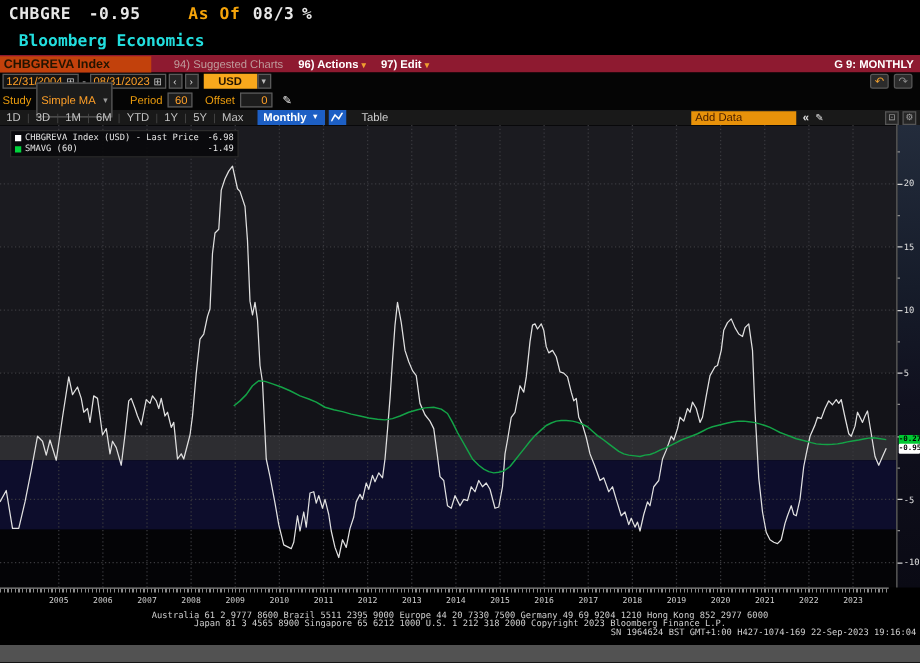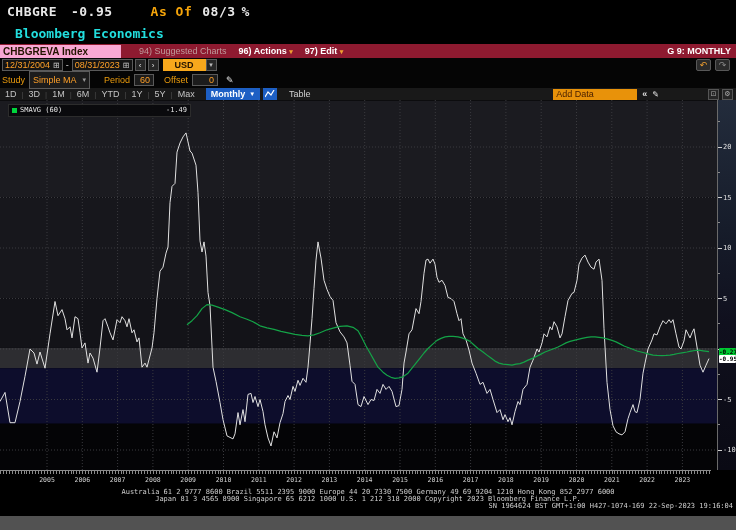--- a/index.html
+++ b/index.html
@@ -11,42 +11,42 @@
   .row0 { height:22px; display:flex; align-items:center; padding-left:7px; font-size:13px; font-weight:bold; color:#e8e8e8; letter-spacing:0.5px; }
   .row0 .val { margin-left:14px; }
   .row0 .asof { margin-left:38px; color:#f5a40a; }
   .row0 .date { margin-left:10px; }
   .row0 .pct { margin-left:6px; }
   .row1 { height:22px; display:flex; align-items:center; padding-left:7px; font-size:13px; font-weight:bold; color:#22dede; }
   .row1 .desc2 { margin-left:8px; }
 
   
   .titlebar { height:14px; background:#8e1a30; display:flex; align-items:center; font-family:"Liberation Sans", sans-serif; font-size:10px; }
-  .secfield { width:121px; height:13px; background:#f9a8d4; color:#241400; font-weight:bold; padding:0 3px; font-size:10px; line-height:13px; white-space:nowrap; overflow:hidden; }
+  .secfield { width:121px; height:13px; background:#c2410c; color:#241400; font-weight:bold; padding:0 3px; font-size:10px; line-height:13px; white-space:nowrap; overflow:hidden; }
   .menu-dim { color:#bf9c9c; margin-left:18px; font-size:9px; }
   .menu-item { color:#fff; font-weight:bold; margin-left:12px; font-size:9px; }
   .menu-item .arr { color:#f0a030; font-size:7px; }
   .tb-right { margin-left:auto; margin-right:5px; color:#fff; font-weight:bold; font-size:9px; }
 
   
   .toolrow1 { height:14px; background:#050505; display:flex; align-items:center; padding-left:2px; font-family:"Liberation Sans", sans-serif; font-size:9px; }
   .field { height:12px; background:#141414; border:1px solid #5a5a5a; color:#ffa028; display:flex; align-items:center; padding:0 2px; white-space:nowrap; }
   .cal { color:#c8c8c8; font-size:8px; margin-left:3px; }
   .dash { color:#ddd; margin:0 3px; }
   .navbtn { width:11px; height:12px; background:#262626; border:1px solid #5a5a5a; color:#e0e0e0; font-size:8px; display:flex; align-items:center; justify-content:center; margin-left:2px; }
   .usd { margin-left:4px; height:12px; background:#f8a81c; color:#241400; font-weight:bold; padding:0 12px; display:flex; align-items:center; }
   .usd-dd { width:11px; height:12px; background:#262626; border:1px solid #5a5a5a; color:#bbb; font-size:7px; display:flex; align-items:center; justify-content:center; }
   .undoredo { margin-left:auto; margin-right:6px; display:flex; gap:4px; }
   .ur-btn { width:15px; height:12px; background:#2b2b2b; border:1px solid #585858; border-radius:2px; font-size:9px; line-height:10px; text-align:center; }
   .ur-undo { color:#f0a030; }
   .ur-redo { color:#8a8a8a; }
 
   .toolrow2 { height:16px; background:#050505; display:flex; align-items:center; padding-left:2px; font-family:"Liberation Sans", sans-serif; font-size:9px; color:#eb9c0d; }
   .lbl { margin-right:4px; }
-  .ddfield { height:18px; background:#1c1c1c; border:1px solid #5a5a5a; color:#ffa028; display:flex; align-items:center; padding:0 3px; margin-right:4px; }
+  .ddfield { height:28px; background:#1c1c1c; border:1px solid #5a5a5a; color:#ffa028; display:flex; align-items:center; padding:0 3px; margin-right:4px; }
   .ddfield .dd { color:#999; font-size:7px; margin-left:6px; }
   .numfield { height:12px; background:#1c1c1c; border:1px solid #5a5a5a; color:#ffa028; display:flex; align-items:center; justify-content:flex-end; padding:0 3px; margin-right:4px; }
   .pencil { color:#e8e8e8; font-size:9px; margin-left:4px; }
 
   
   .tabrow { height:12px; background:#191919; display:flex; align-items:center; font-family:"Liberation Sans", sans-serif; font-size:9px; color:#c4c4c4; }
   .rtab { padding:0 5px; }
   .sep { color:#4a4a4a; font-size:8px; }
   .freq { height:12px; background:#1d5fc4; color:#fff; font-weight:bold; display:flex; align-items:center; padding:0 5px; margin-left:6px; }
   .freq .dd { font-size:6px; margin-left:4px; }
@@ -256,20 +256,25 @@
         <div class="yearlab" style="left: 492.9px;">2018</div>
         <div class="yearlab" style="left: 528.2px;">2019</div>
         <div class="yearlab" style="left: 563.5px;">2020</div>
         <div class="yearlab" style="left: 598.8px;">2021</div>
         <div class="yearlab" style="left: 634.1px;">2022</div>
         <div class="yearlab" style="left: 669.4px;">2023</div>
       </div>
 
     <div class="legend">
       <div class="legrow">
+        <span class="sw" id="sw0" style="background: rgb(255, 255, 255);"></span>
+        <span>CHBGREVA Index (USD) - Last Price</span>
+        <span class="legval">-6.98</span>
+      </div>
+      <div class="legrow">
         <span class="sw" id="sw1" style="background: rgb(0, 212, 60);"></span>
         <span>SMAVG (60)</span>
         <span class="legval">-1.49</span>
       </div>
     </div>
   </div>
 
   <div class="footer">
     <div class="f1">Australia 61 2 9777 8600 Brazil 5511 2395 9000 Europe 44 20 7330 7500 Germany 49 69 9204 1210 Hong Kong 852 2977 6000</div>
     <div class="f2">Japan 81 3 4565 8900    Singapore 65 6212 1000    U.S. 1 212 318 2000    Copyright 2023 Bloomberg Finance L.P.</div>

